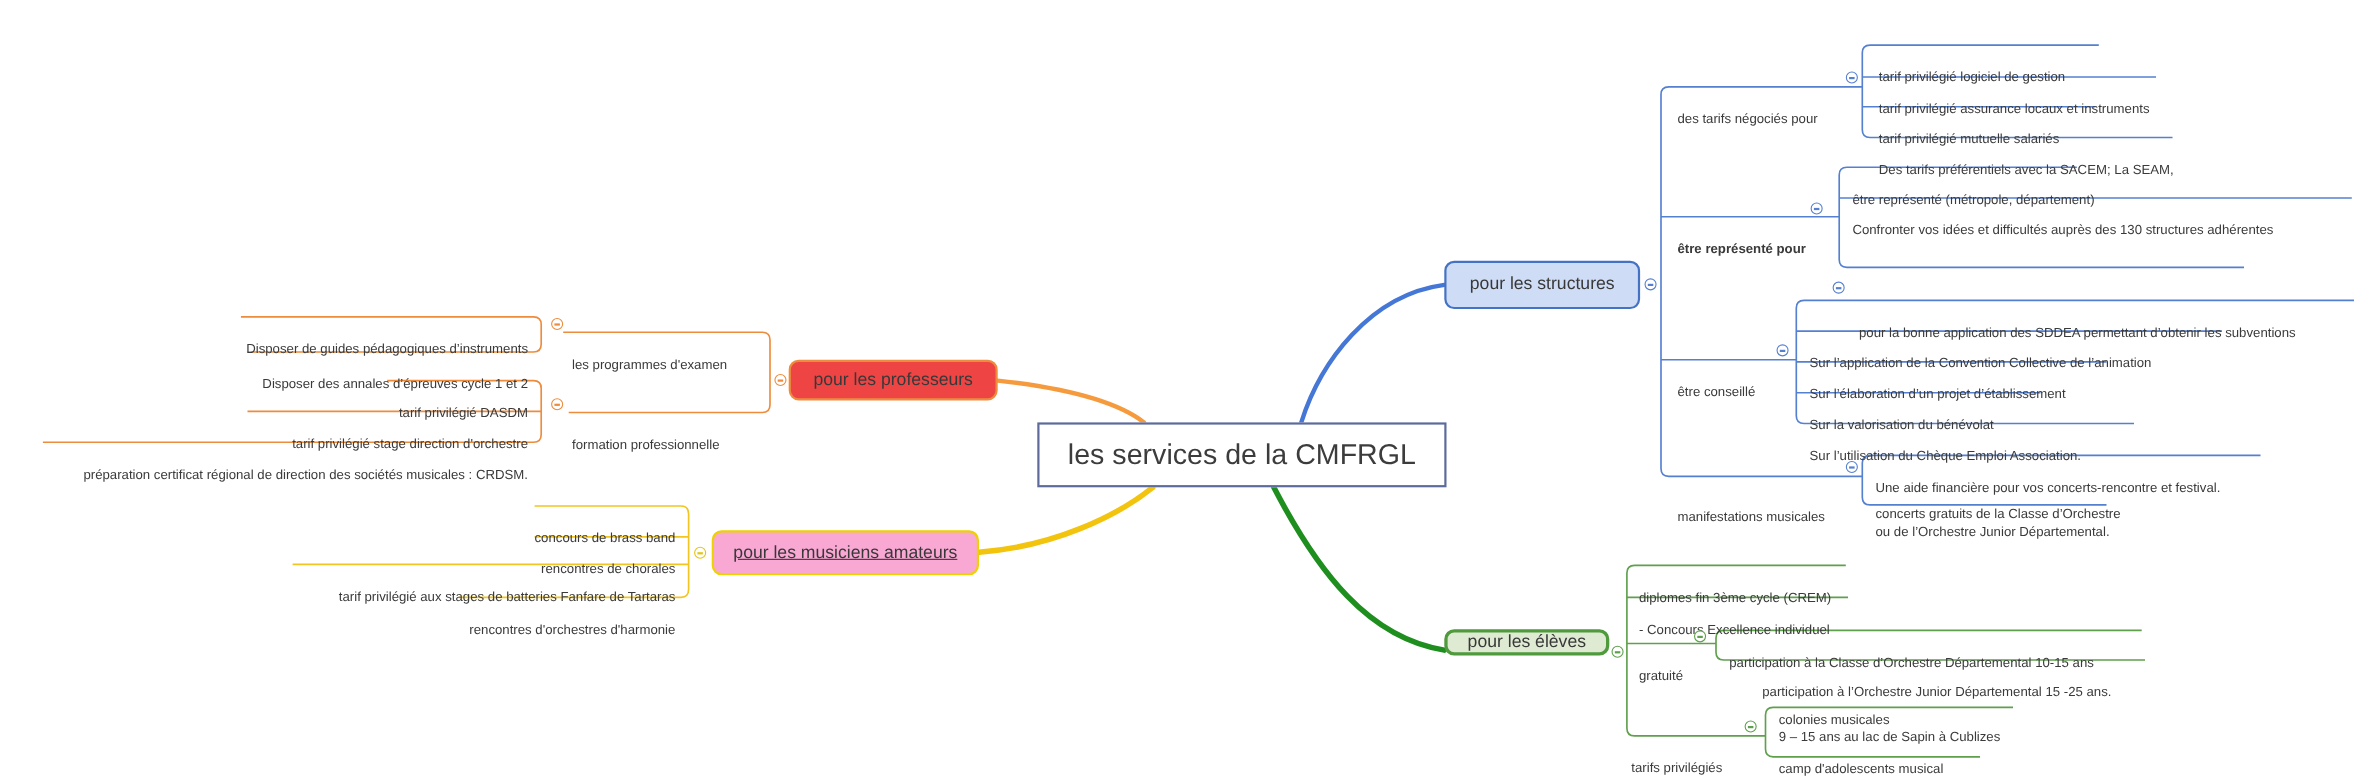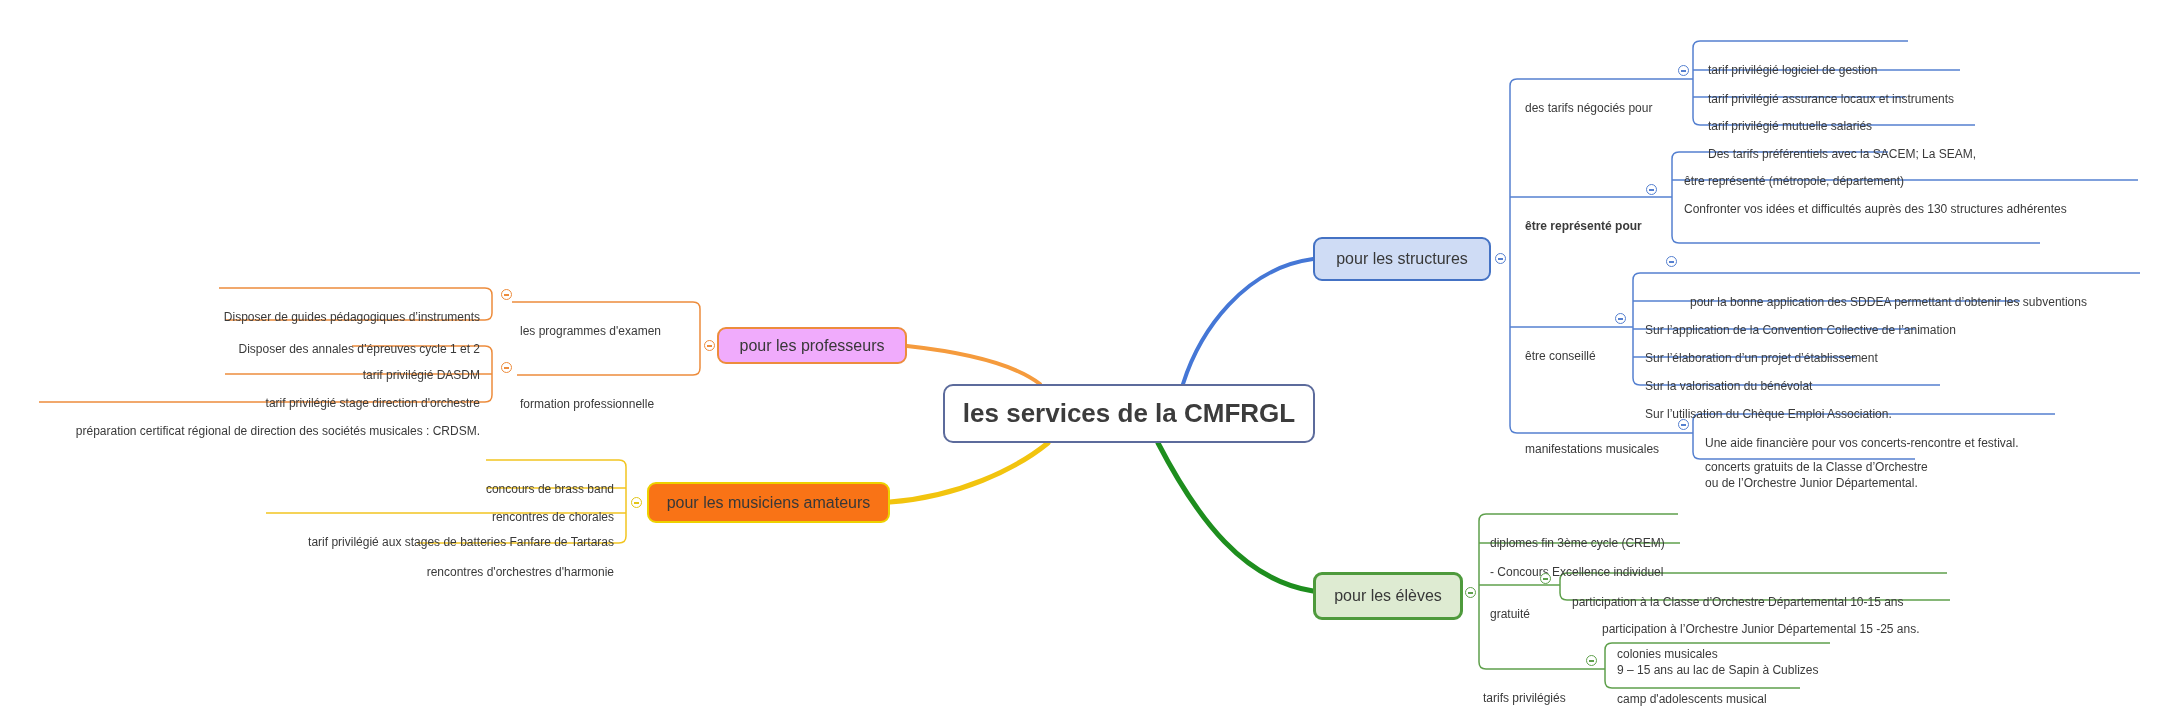--- a/index.html
+++ b/index.html
@@ -3,25 +3,25 @@
 <meta charset="utf-8">
 <style>
   html,body{margin:0;padding:0;background:#fff;}
   #stage{position:relative;width:2163px;height:708px;background:#fff;overflow:hidden;
          font-family:"Liberation Sans",sans-serif;}
   #wires{position:absolute;left:0;top:0;}
   .leaf,.sublabel{position:absolute;font-size:12px;line-height:15px;color:#3A3A3A;white-space:nowrap;margin-top:39px;}
   .ml div{line-height:16px;}
   .node{position:absolute;display:flex;align-items:center;justify-content:center;
         box-sizing:border-box;border-radius:9px;font-size:16px;color:#383838;white-space:nowrap;}
-  .node-root{background:#FFFFFF;border:2px solid #5C6B9C;border-radius:10px;
-             font-size:26px;font-weight:700;color:#3C3C3C;}
+  .node-root{background:#FFFFFF;border:2px solid #5C6B9C;border-radius:0;
+             font-size:26px;font-weight:400;color:#3C3C3C;}
   .node-structures{background:#CFDCF5;border:2.5px solid #4472C4;}
-  .node-professeurs{background:#f0abfc;border:2.5px solid #ED8C3C;}
-  .node-musiciens{background:#f97316;border:2.5px solid #EDD100;}
+  .node-professeurs{background:#ef4444;border:2.5px solid #ED8C3C;}
+  .node-musiciens{background:#f9a8d4;border:2.5px solid #EDD100;text-decoration:underline;}
   .node-eleves{background:#DEEBD2;border:3px solid #4E9A3C;}
   .cb{position:absolute;width:11px;height:11px;border-radius:50%;background:#fff;box-sizing:border-box;}
   .cb i{position:absolute;left:2px;right:2px;top:4px;height:1.5px;display:block;}
   .cb-blue{border:1.2px solid #5580D0;} .cb-blue i{background:#5580D0;}
   .cb-orange{border:1.2px solid #ED8C3C;} .cb-orange i{background:#ED8C3C;}
   .cb-yellow{border:1.2px solid #E3C516;} .cb-yellow i{background:#E3C516;}
   .cb-green{border:1.2px solid #5FA04C;} .cb-green i{background:#5FA04C;}
 </style>
 </head>
 <body>
@@ -83,21 +83,21 @@
   <div class="node node-professeurs" style="left:717px;top:327px;width:190px;height:37px;">pour les professeurs</div>
   <span class="cb cb-orange" style="left:704px;top:340px;">
       <i></i>
     </span>
 
   <div class="node node-musiciens" style="left:647px;top:482px;width:243px;height:41px;">pour les musiciens amateurs</div>
   <span class="cb cb-yellow" style="left:631px;top:497px;">
       <i></i>
     </span>
 
-  <div class="node node-eleves" style="left:1313px;top:572px;width:150px;height:48px;">pour les élèves</div>
+  <div class="node node-eleves" style="left:1313px;top:572px;width:150px;height:24px;">pour les élèves</div>
   <span class="cb cb-green" style="left:1465px;top:587px;">
       <i></i>
     </span>
 
   <div class="sublabel" style="left:1525px;top:62px;">des tarifs négociés pour</div>
   <span class="cb cb-blue" style="left:1678px;top:65px;">
       <i></i>
     </span>
   <div class="leaf" style="left:1708px;top:24px;">tarif privilégié logiciel de gestion</div>
   <div class="leaf" style="left:1708px;top:53px;">tarif privilégié assurance locaux et instruments</div>
@@ -117,21 +117,21 @@
     </span>
   <span class="cb cb-blue" style="left:1666px;top:256px;">
       <i></i>
     </span>
   <div class="leaf" style="left:1690px;top:256px;">pour la bonne application des SDDEA permettant d’obtenir les subventions</div>
   <div class="leaf" style="left:1645px;top:284px;">Sur l’application de la Convention Collective de l’animation</div>
   <div class="leaf" style="left:1645px;top:312px;">Sur l’élaboration d’un projet d’établissement</div>
   <div class="leaf" style="left:1645px;top:340px;">Sur la valorisation du bénévolat</div>
   <div class="leaf" style="left:1645px;top:368px;">Sur l’utilisation du Chèque Emploi Association.</div>
 
-  <div class="sublabel" style="left:1525px;top:403px;">manifestations musicales</div>
+  <div class="sublabel" style="left:1525px;top:424px;">manifestations musicales</div>
   <span class="cb cb-blue" style="left:1678px;top:419px;">
       <i></i>
     </span>
   <div class="leaf" style="left:1705px;top:397px;">Une aide financière pour vos concerts-rencontre et festival.</div>
   <div class="leaf ml" style="left:1705px;top:420px;">
     <div>concerts gratuits de la Classe d’Orchestre</div>
     <div>ou de l’Orchestre Junior Départemental.</div>
   </div>
 
   <div class="sublabel" style="left:520px;top:285px;">les programmes d'examen</div>

